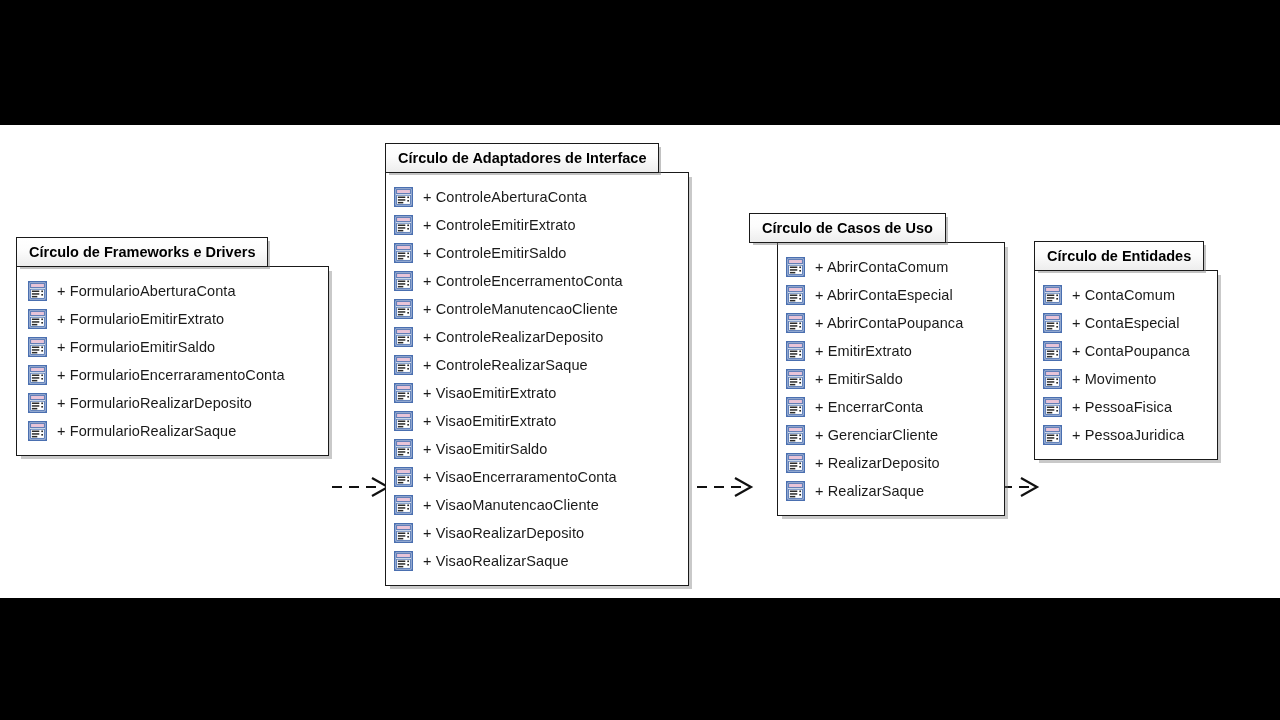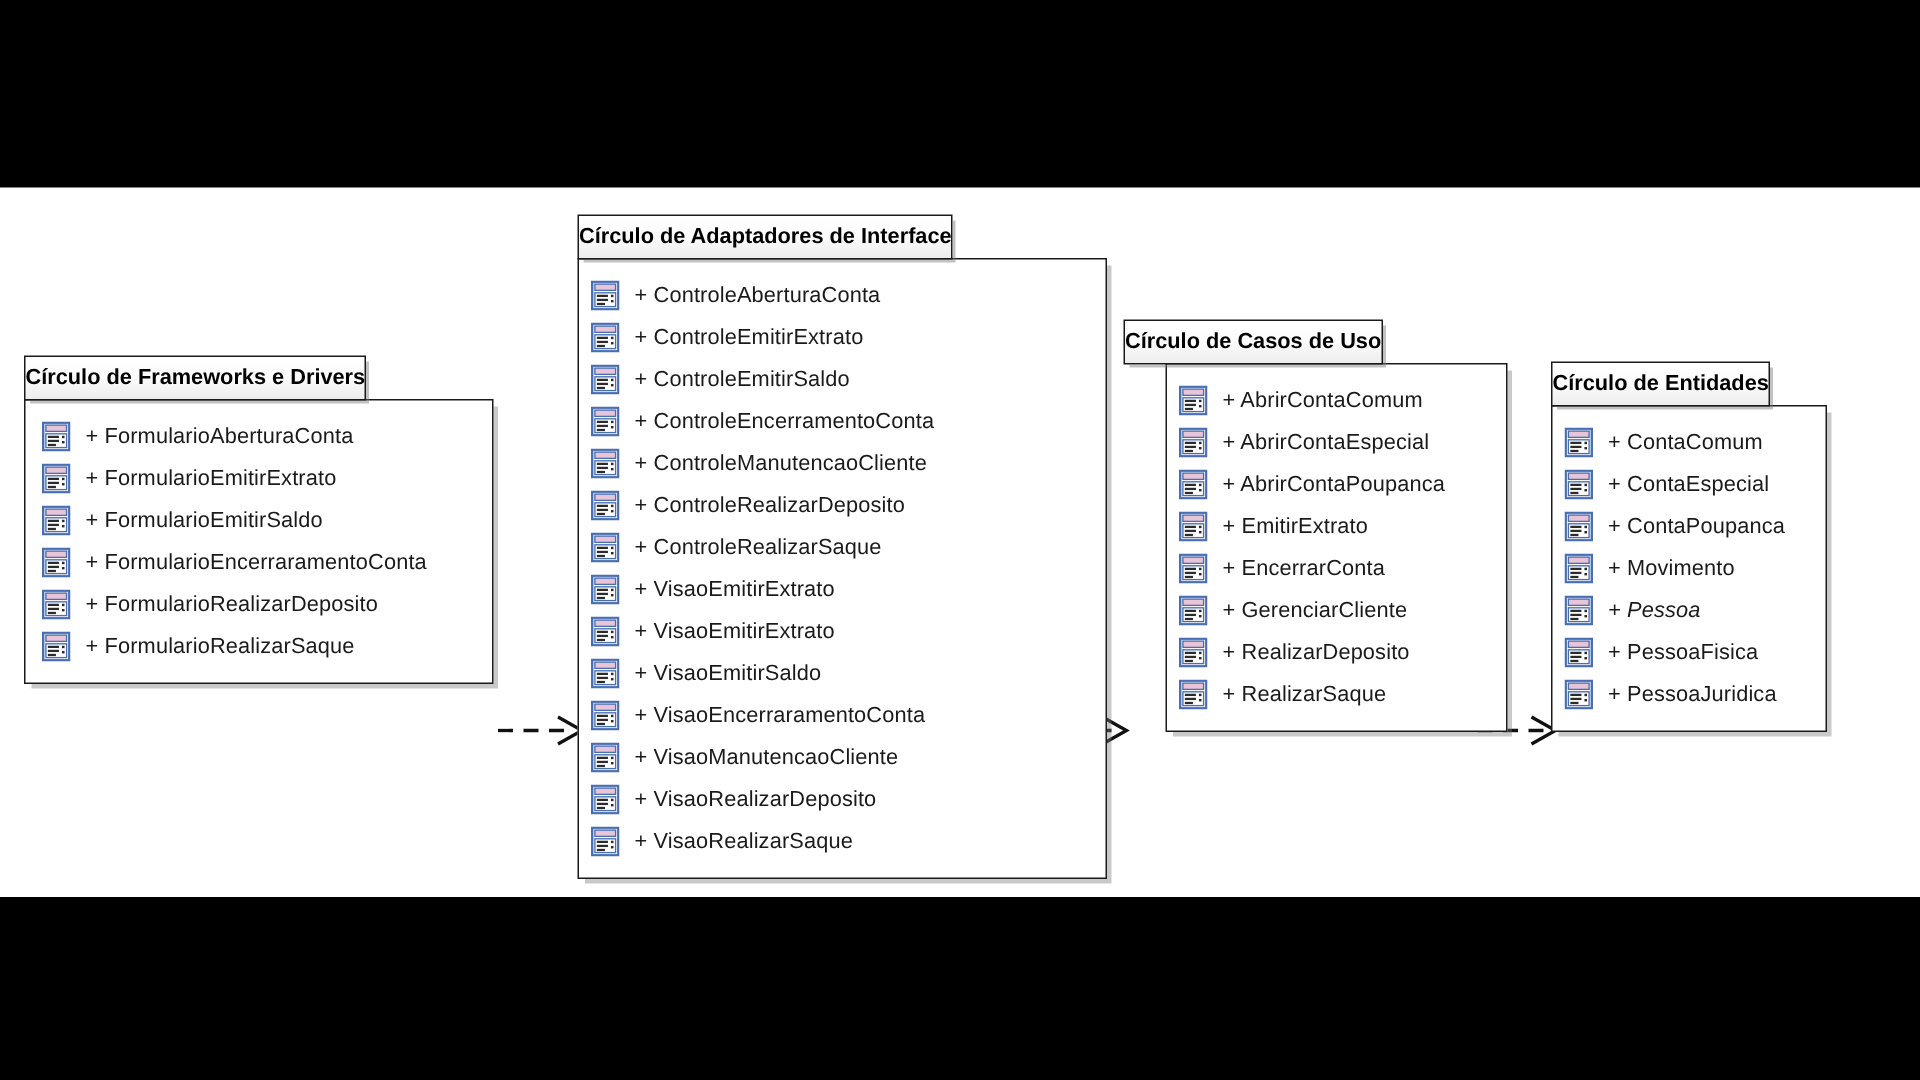--- a/index.html
+++ b/index.html
@@ -42,21 +42,21 @@
 
   
   .package {
     position: absolute;
   }
   .pkg-tab {
     position: relative;
     display: inline-block;
     box-sizing: border-box;
     height: 30px;
-    padding: 0 0;
+    padding: 0 12px;
     border: 1px solid #1a1a1a;
     background: linear-gradient(to bottom, #ffffff 0%, #fcfcfc 45%, #ededed 100%);
     box-shadow: 3px 3px 0 -1px rgba(120,120,120,0.45);
     font-size: 14.5px;
     font-weight: bold;
     color: #000000;
     line-height: 28px;
     white-space: nowrap;
     z-index: 3;
   }
@@ -200,21 +200,21 @@
 
     <div class="dependency" style="left:332px; top:351px;">
       <svg width="64" height="22" viewBox="0 0 64 22">
         <line x1="0" y1="11" x2="48" y2="11" stroke="#111111" stroke-width="2.2" stroke-dasharray="10,7"></line>
         <polyline points="40,2 56,11 40,20" fill="none" stroke="#111111" stroke-width="2.2"></polyline>
       </svg>
     </div>
 
     <div class="package" style="left:385px; top:18px;">
       <div class="pkg-tab">Círculo de Adaptadores de Interface</div>
-      <div class="pkg-body" style="width:353px;">
+      <div class="pkg-body" style="width:304px;">
           <div class="member">
             <svg class="class-icon" viewBox="0 0 19 20">
               <rect x="0.8" y="0.8" width="17.4" height="18.4" fill="#ffffff" stroke="#4a6fb0" stroke-width="1.6"></rect>
               <rect x="2.6" y="2.4" width="13.8" height="4.2" fill="#e8c4d8" stroke="#4a6fb0" stroke-width="0.9"></rect>
               <rect x="2.6" y="8.2" width="13.8" height="9.2" fill="#ffffff" stroke="#4a6fb0" stroke-width="0.9"></rect>
               <rect x="3.9" y="9.5" width="7.4" height="1.5" fill="#2b2b2b"></rect>
               <rect x="3.9" y="12.2" width="7.4" height="1.5" fill="#2b2b2b"></rect>
               <rect x="3.9" y="14.9" width="5.4" height="1.5" fill="#2b2b2b"></rect>
               <rect x="13.3" y="9.5" width="1.7" height="1.6" fill="#2b2b2b"></rect>
               <rect x="13.3" y="13.0" width="1.7" height="1.6" fill="#2b2b2b"></rect>
@@ -459,20 +459,33 @@
             <svg class="class-icon" viewBox="0 0 19 20">
               <rect x="0.8" y="0.8" width="17.4" height="18.4" fill="#ffffff" stroke="#4a6fb0" stroke-width="1.6"></rect>
               <rect x="2.6" y="2.4" width="13.8" height="4.2" fill="#e8c4d8" stroke="#4a6fb0" stroke-width="0.9"></rect>
               <rect x="2.6" y="8.2" width="13.8" height="9.2" fill="#ffffff" stroke="#4a6fb0" stroke-width="0.9"></rect>
               <rect x="3.9" y="9.5" width="7.4" height="1.5" fill="#2b2b2b"></rect>
               <rect x="3.9" y="12.2" width="7.4" height="1.5" fill="#2b2b2b"></rect>
               <rect x="3.9" y="14.9" width="5.4" height="1.5" fill="#2b2b2b"></rect>
               <rect x="13.3" y="9.5" width="1.7" height="1.6" fill="#2b2b2b"></rect>
               <rect x="13.3" y="13.0" width="1.7" height="1.6" fill="#2b2b2b"></rect>
             </svg>
+            <span class="member-label">+ EmitirSaldo</span>
+          </div>
+          <div class="member">
+            <svg class="class-icon" viewBox="0 0 19 20">
+              <rect x="0.8" y="0.8" width="17.4" height="18.4" fill="#ffffff" stroke="#4a6fb0" stroke-width="1.6"></rect>
+              <rect x="2.6" y="2.4" width="13.8" height="4.2" fill="#e8c4d8" stroke="#4a6fb0" stroke-width="0.9"></rect>
+              <rect x="2.6" y="8.2" width="13.8" height="9.2" fill="#ffffff" stroke="#4a6fb0" stroke-width="0.9"></rect>
+              <rect x="3.9" y="9.5" width="7.4" height="1.5" fill="#2b2b2b"></rect>
+              <rect x="3.9" y="12.2" width="7.4" height="1.5" fill="#2b2b2b"></rect>
+              <rect x="3.9" y="14.9" width="5.4" height="1.5" fill="#2b2b2b"></rect>
+              <rect x="13.3" y="9.5" width="1.7" height="1.6" fill="#2b2b2b"></rect>
+              <rect x="13.3" y="13.0" width="1.7" height="1.6" fill="#2b2b2b"></rect>
+            </svg>
             <span class="member-label">+ EncerrarConta</span>
           </div>
           <div class="member">
             <svg class="class-icon" viewBox="0 0 19 20">
               <rect x="0.8" y="0.8" width="17.4" height="18.4" fill="#ffffff" stroke="#4a6fb0" stroke-width="1.6"></rect>
               <rect x="2.6" y="2.4" width="13.8" height="4.2" fill="#e8c4d8" stroke="#4a6fb0" stroke-width="0.9"></rect>
               <rect x="2.6" y="8.2" width="13.8" height="9.2" fill="#ffffff" stroke="#4a6fb0" stroke-width="0.9"></rect>
               <rect x="3.9" y="9.5" width="7.4" height="1.5" fill="#2b2b2b"></rect>
               <rect x="3.9" y="12.2" width="7.4" height="1.5" fill="#2b2b2b"></rect>
               <rect x="3.9" y="14.9" width="5.4" height="1.5" fill="#2b2b2b"></rect>
@@ -565,33 +578,20 @@
               <rect x="2.6" y="2.4" width="13.8" height="4.2" fill="#e8c4d8" stroke="#4a6fb0" stroke-width="0.9"></rect>
               <rect x="2.6" y="8.2" width="13.8" height="9.2" fill="#ffffff" stroke="#4a6fb0" stroke-width="0.9"></rect>
               <rect x="3.9" y="9.5" width="7.4" height="1.5" fill="#2b2b2b"></rect>
               <rect x="3.9" y="12.2" width="7.4" height="1.5" fill="#2b2b2b"></rect>
               <rect x="3.9" y="14.9" width="5.4" height="1.5" fill="#2b2b2b"></rect>
               <rect x="13.3" y="9.5" width="1.7" height="1.6" fill="#2b2b2b"></rect>
               <rect x="13.3" y="13.0" width="1.7" height="1.6" fill="#2b2b2b"></rect>
             </svg>
             <span class="member-label">+ Movimento</span>
           </div>
-          <div class="member abstract">
-            <svg class="class-icon" viewBox="0 0 19 20">
-              <rect x="0.8" y="0.8" width="17.4" height="18.4" fill="#ffffff" stroke="#4a6fb0" stroke-width="1.6"></rect>
-              <rect x="2.6" y="2.4" width="13.8" height="4.2" fill="#e8c4d8" stroke="#4a6fb0" stroke-width="0.9"></rect>
-              <rect x="2.6" y="8.2" width="13.8" height="9.2" fill="#ffffff" stroke="#4a6fb0" stroke-width="0.9"></rect>
-              <rect x="3.9" y="9.5" width="7.4" height="1.5" fill="#2b2b2b"></rect>
-              <rect x="3.9" y="12.2" width="7.4" height="1.5" fill="#2b2b2b"></rect>
-              <rect x="3.9" y="14.9" width="5.4" height="1.5" fill="#2b2b2b"></rect>
-              <rect x="13.3" y="9.5" width="1.7" height="1.6" fill="#2b2b2b"></rect>
-              <rect x="13.3" y="13.0" width="1.7" height="1.6" fill="#2b2b2b"></rect>
-            </svg>
-            <span class="member-label">+ Pessoa</span>
-          </div>
           <div class="member">
             <svg class="class-icon" viewBox="0 0 19 20">
               <rect x="0.8" y="0.8" width="17.4" height="18.4" fill="#ffffff" stroke="#4a6fb0" stroke-width="1.6"></rect>
               <rect x="2.6" y="2.4" width="13.8" height="4.2" fill="#e8c4d8" stroke="#4a6fb0" stroke-width="0.9"></rect>
               <rect x="2.6" y="8.2" width="13.8" height="9.2" fill="#ffffff" stroke="#4a6fb0" stroke-width="0.9"></rect>
               <rect x="3.9" y="9.5" width="7.4" height="1.5" fill="#2b2b2b"></rect>
               <rect x="3.9" y="12.2" width="7.4" height="1.5" fill="#2b2b2b"></rect>
               <rect x="3.9" y="14.9" width="5.4" height="1.5" fill="#2b2b2b"></rect>
               <rect x="13.3" y="9.5" width="1.7" height="1.6" fill="#2b2b2b"></rect>
               <rect x="13.3" y="13.0" width="1.7" height="1.6" fill="#2b2b2b"></rect>

